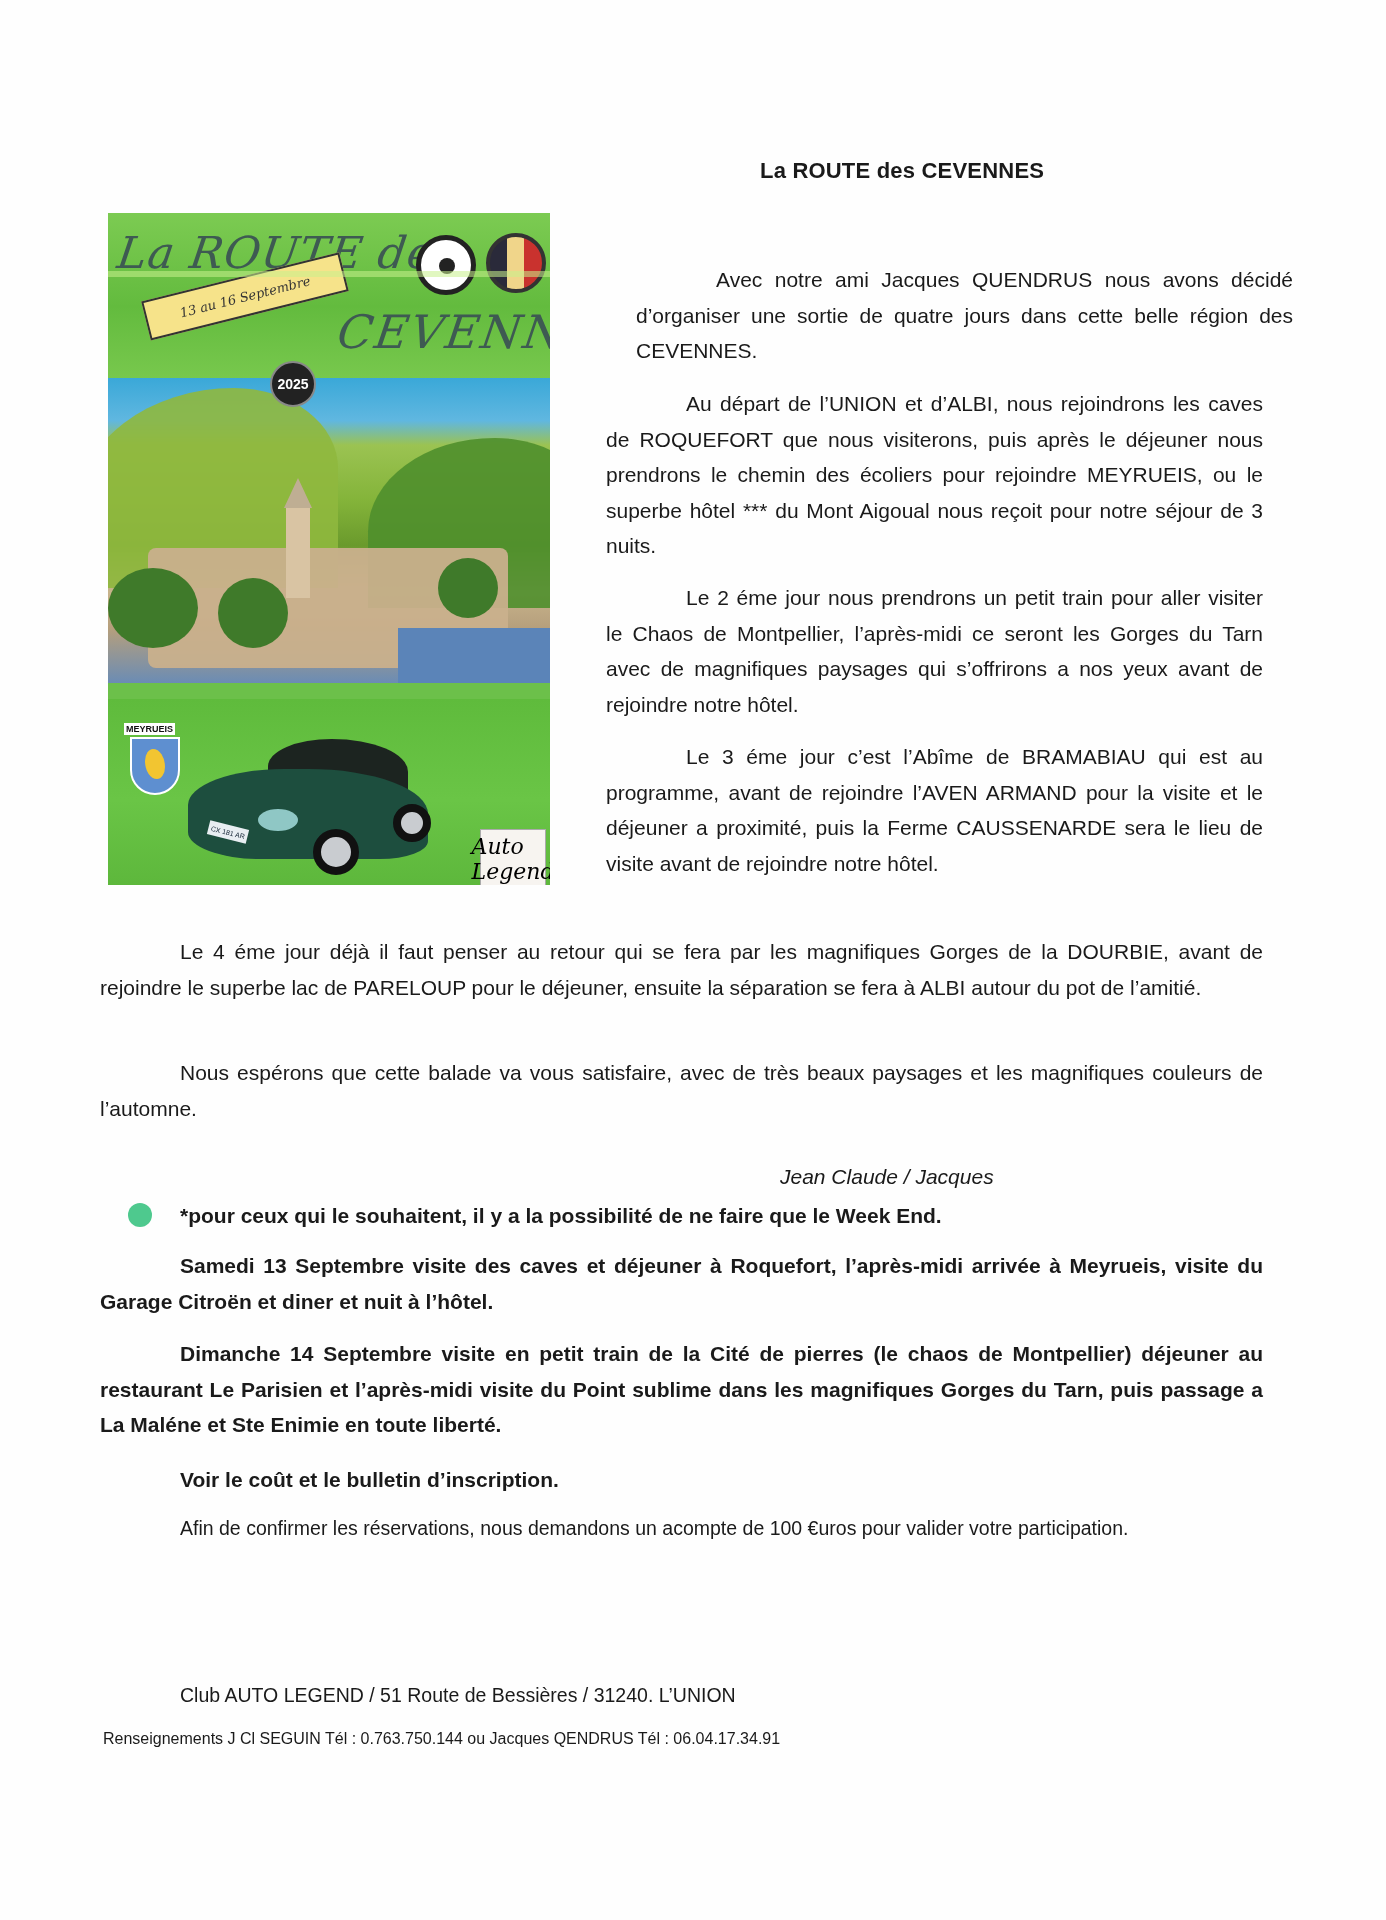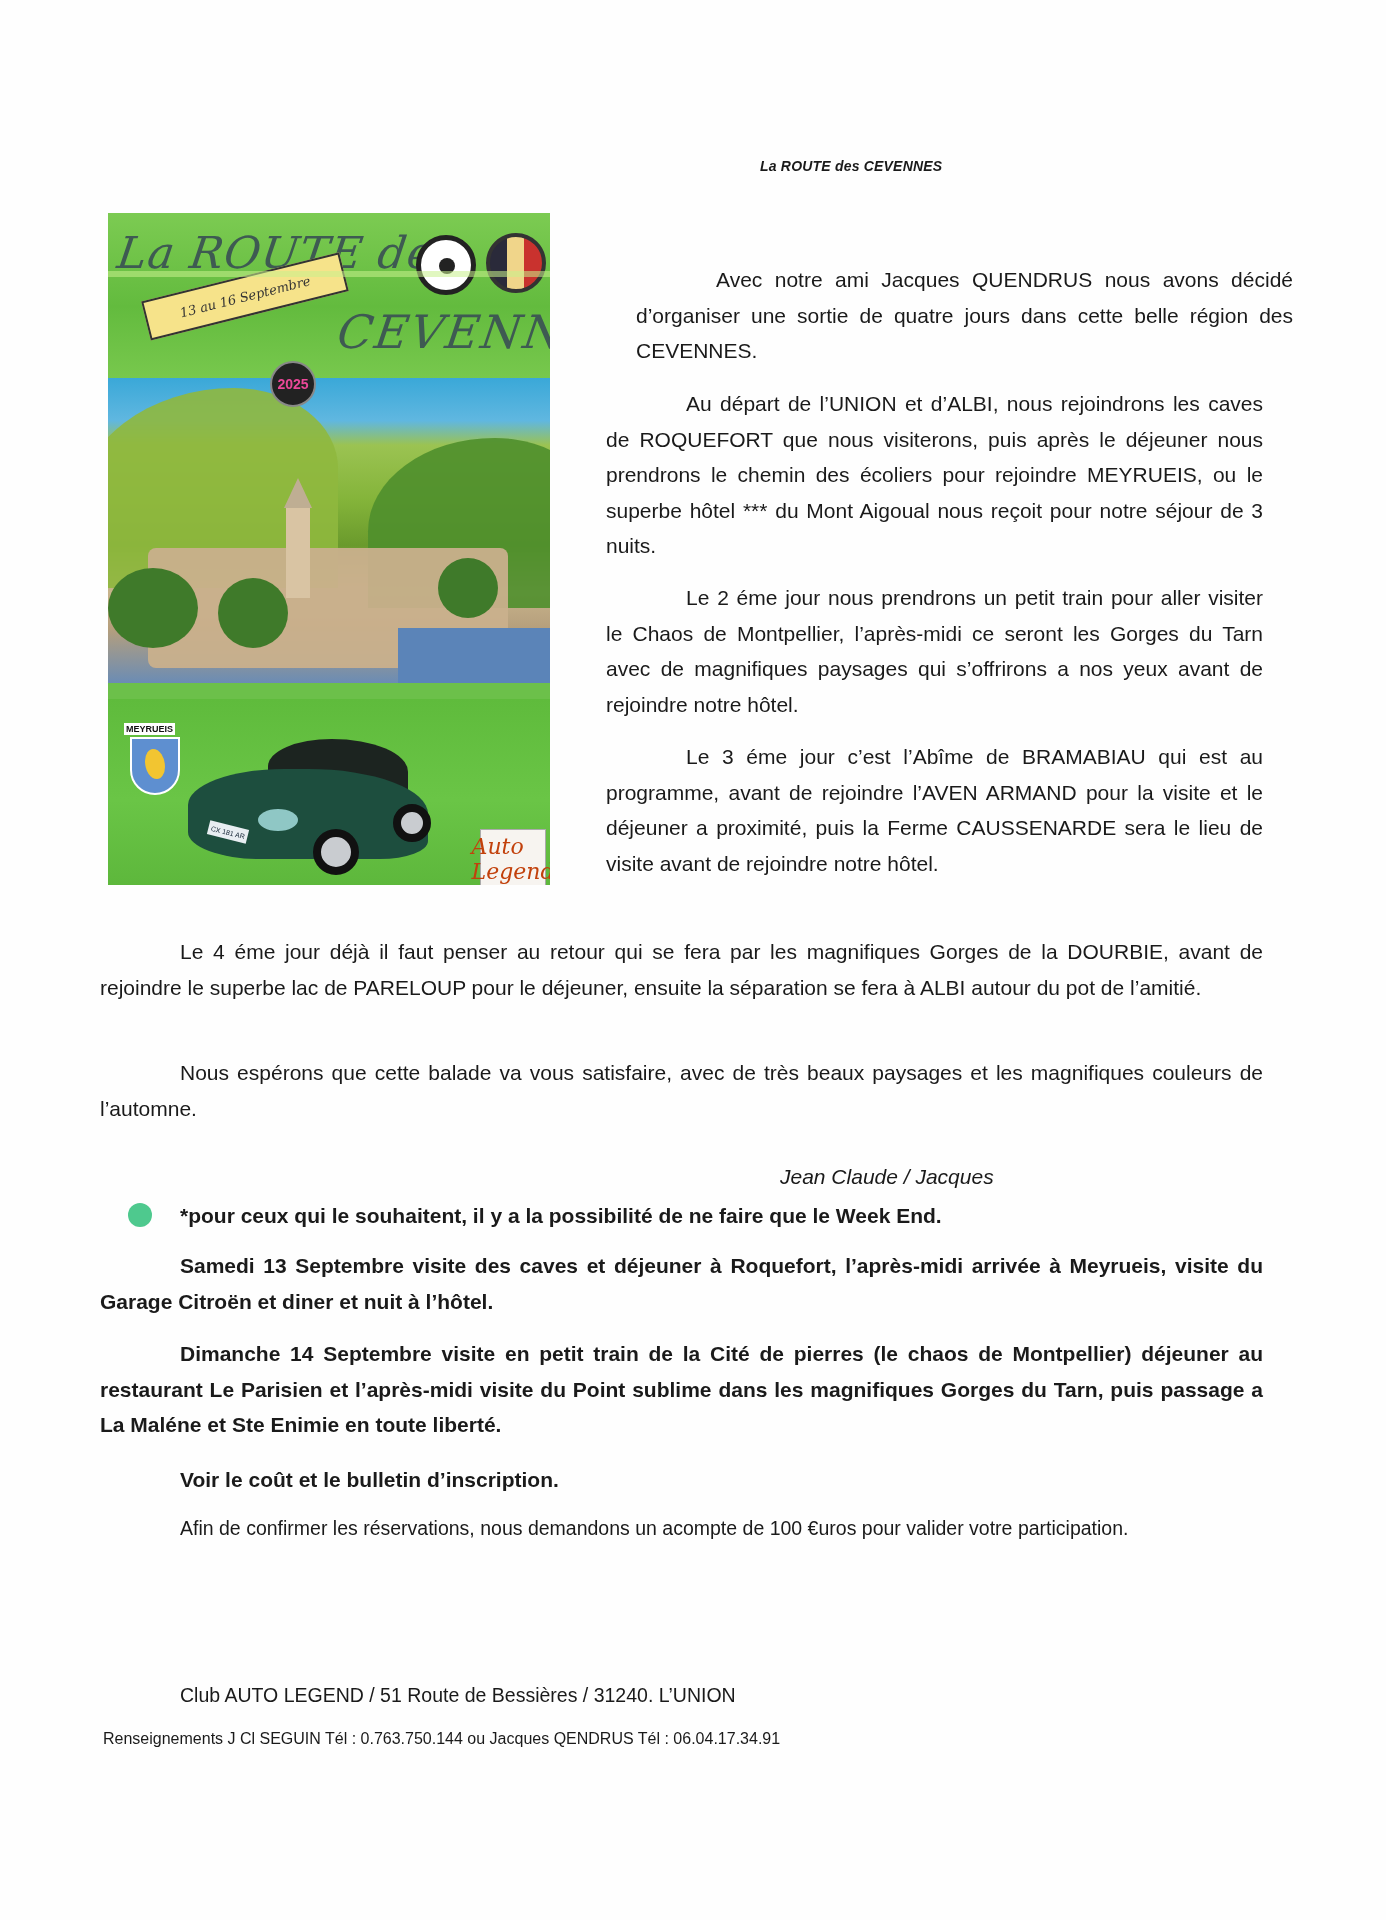--- a/index.html
+++ b/index.html
@@ -1,20 +1,20 @@
 <!DOCTYPE html>
 <html><head>
 <meta charset="utf-8">
 <style>
   html, body { margin: 0; padding: 0; background: #ffffff; }
   body { width: 1386px; height: 1920px; position: relative; overflow: hidden;
          font-family: "Liberation Sans", sans-serif; color: #1a1a1a; }
   .page { position: absolute; left: 0; top: 0; width: 1386px; height: 1920px; background: #fefefe; }
 
-  .doc-title { position: absolute; left: 760px; top: 158px; font-size: 14px; font-weight: bold; letter-spacing: 0.2px; font-style: italic; }
+  .doc-title { position: absolute; left: 760px; top: 158px; font-size: 22px; font-weight: bold; letter-spacing: 0.2px; }
 
   
   .poster { position: absolute; left: 108px; top: 213px; width: 442px; height: 672px; overflow: hidden;
             background: #6cc04a; }
   .poster-head { position: absolute; left: 0; top: 0; width: 100%; height: 170px;
                  background: linear-gradient(180deg, #7ccb52 0%, #63bb3e 55%, #79c94e 100%); }
   .poster-head::after { content: ""; position: absolute; left: 0; right: 0; top: 58px; height: 6px;
                  background: rgba(200,240,140,0.55); }
   .p-title1 { position: absolute; left: 10px; top: 14px; font-family: "DejaVu Serif", serif; font-style: italic;
               font-size: 44px; color: #3e5a52; letter-spacing: 1px; transform: skewX(-8deg); }
@@ -25,21 +25,21 @@
   .badge-wheel::before { content: ""; position: absolute; left: 18px; top: 18px; width: 16px; height: 16px;
                  border-radius: 50%; background: #222; }
   .badge-flag { position: absolute; left: 378px; top: 20px; width: 60px; height: 60px; border-radius: 50%;
                 background: linear-gradient(90deg, #2a2a3a 0 33%, #f0d58a 33% 66%, #c9322e 66% 100%);
                 border: 4px solid #333; box-sizing: border-box; }
   .ribbon { position: absolute; left: 38px; top: 88px; width: 200px; height: 36px; background: #f6e38a;
             border: 2px solid #333; transform: rotate(-14deg); transform-origin: left center;
             font-family: "DejaVu Serif", serif; font-style: italic; font-size: 13px; color: #333;
             display: flex; align-items: center; justify-content: center; }
   .year-badge { position: absolute; left: 162px; top: 148px; width: 46px; height: 46px; border-radius: 50%;
-                background: #222; color: #ec4899; font-weight: bold; font-size: 14px; z-index: 3;
+                background: #222; color: #ffffff; font-weight: bold; font-size: 14px; z-index: 3;
                 display: flex; align-items: center; justify-content: center; border: 2px solid #888; box-sizing: border-box; }
 
   .landscape { position: absolute; left: 0; top: 165px; width: 100%; height: 305px;
                background: linear-gradient(180deg, #3aa8d8 0%, #60b7e0 14%, #9bc352 22%, #84b43a 40%, #6a9a2c 55%, #c8b48c 70%, #b69f7c 82%, #6b8cb4 100%); }
   .hill-l { position: absolute; left: -30px; top: 10px; width: 260px; height: 200px; background: #8fb83e;
             border-radius: 60% 40% 0 0; opacity: .9; }
   .hill-r { position: absolute; left: 260px; top: 60px; width: 230px; height: 170px; background: #4f8f2c;
             border-radius: 55% 45% 0 0; opacity: .9; }
   .village { position: absolute; left: 40px; top: 170px; width: 360px; height: 120px; background: #c9b08c;
              border-radius: 8px; opacity: .95; }
@@ -62,21 +62,21 @@
               border-radius: 40% 50% 20% 30%; }
   .car-roof { position: absolute; left: 80px; top: 10px; width: 140px; height: 60px; background: #1c2420;
               border-radius: 50% 60% 10% 10%; }
   .car-wheel { position: absolute; width: 46px; height: 46px; border-radius: 50%; background: #c9ccd0;
                border: 8px solid #111; box-sizing: border-box; }
   .car-light { position: absolute; left: 70px; top: 80px; width: 40px; height: 22px; border-radius: 50%; background: #8fc7c5; }
   .plate { position: absolute; left: 20px; top: 96px; width: 40px; height: 14px; background: #e8eef2;
            font-size: 7px; color: #123; display: flex; align-items: center; justify-content: center; transform: rotate(14deg); }
   .legend-logo { position: absolute; left: 372px; top: 130px; width: 64px; height: 58px; background: #f7f4f0;
                  border: 1px solid #aaa; font-family: "DejaVu Serif", serif; font-style: italic; font-size: 22px;
-                 color: #c2410c; display: flex; align-items: center; justify-content: center; }
+                 color: #000000; display: flex; align-items: center; justify-content: center; }
 
   
   .p { position: absolute; font-size: 21px; line-height: 35.5px; text-align: justify; text-align-last: left; }
   .indent { text-indent: 80px; }
   .col-r { left: 606px; width: 657px; }
   .full { left: 100px; width: 1163px; }
   .bold { font-weight: bold; }
   .signature { position: absolute; left: 780px; top: 1146px; font-size: 21px; font-style: italic; margin-top: 19px; }
   .bullet-dot { position: absolute; left: 128px; top: 1203px; width: 24px; height: 24px; border-radius: 50%;
                 background: #2fbf7a; opacity: .85; }

